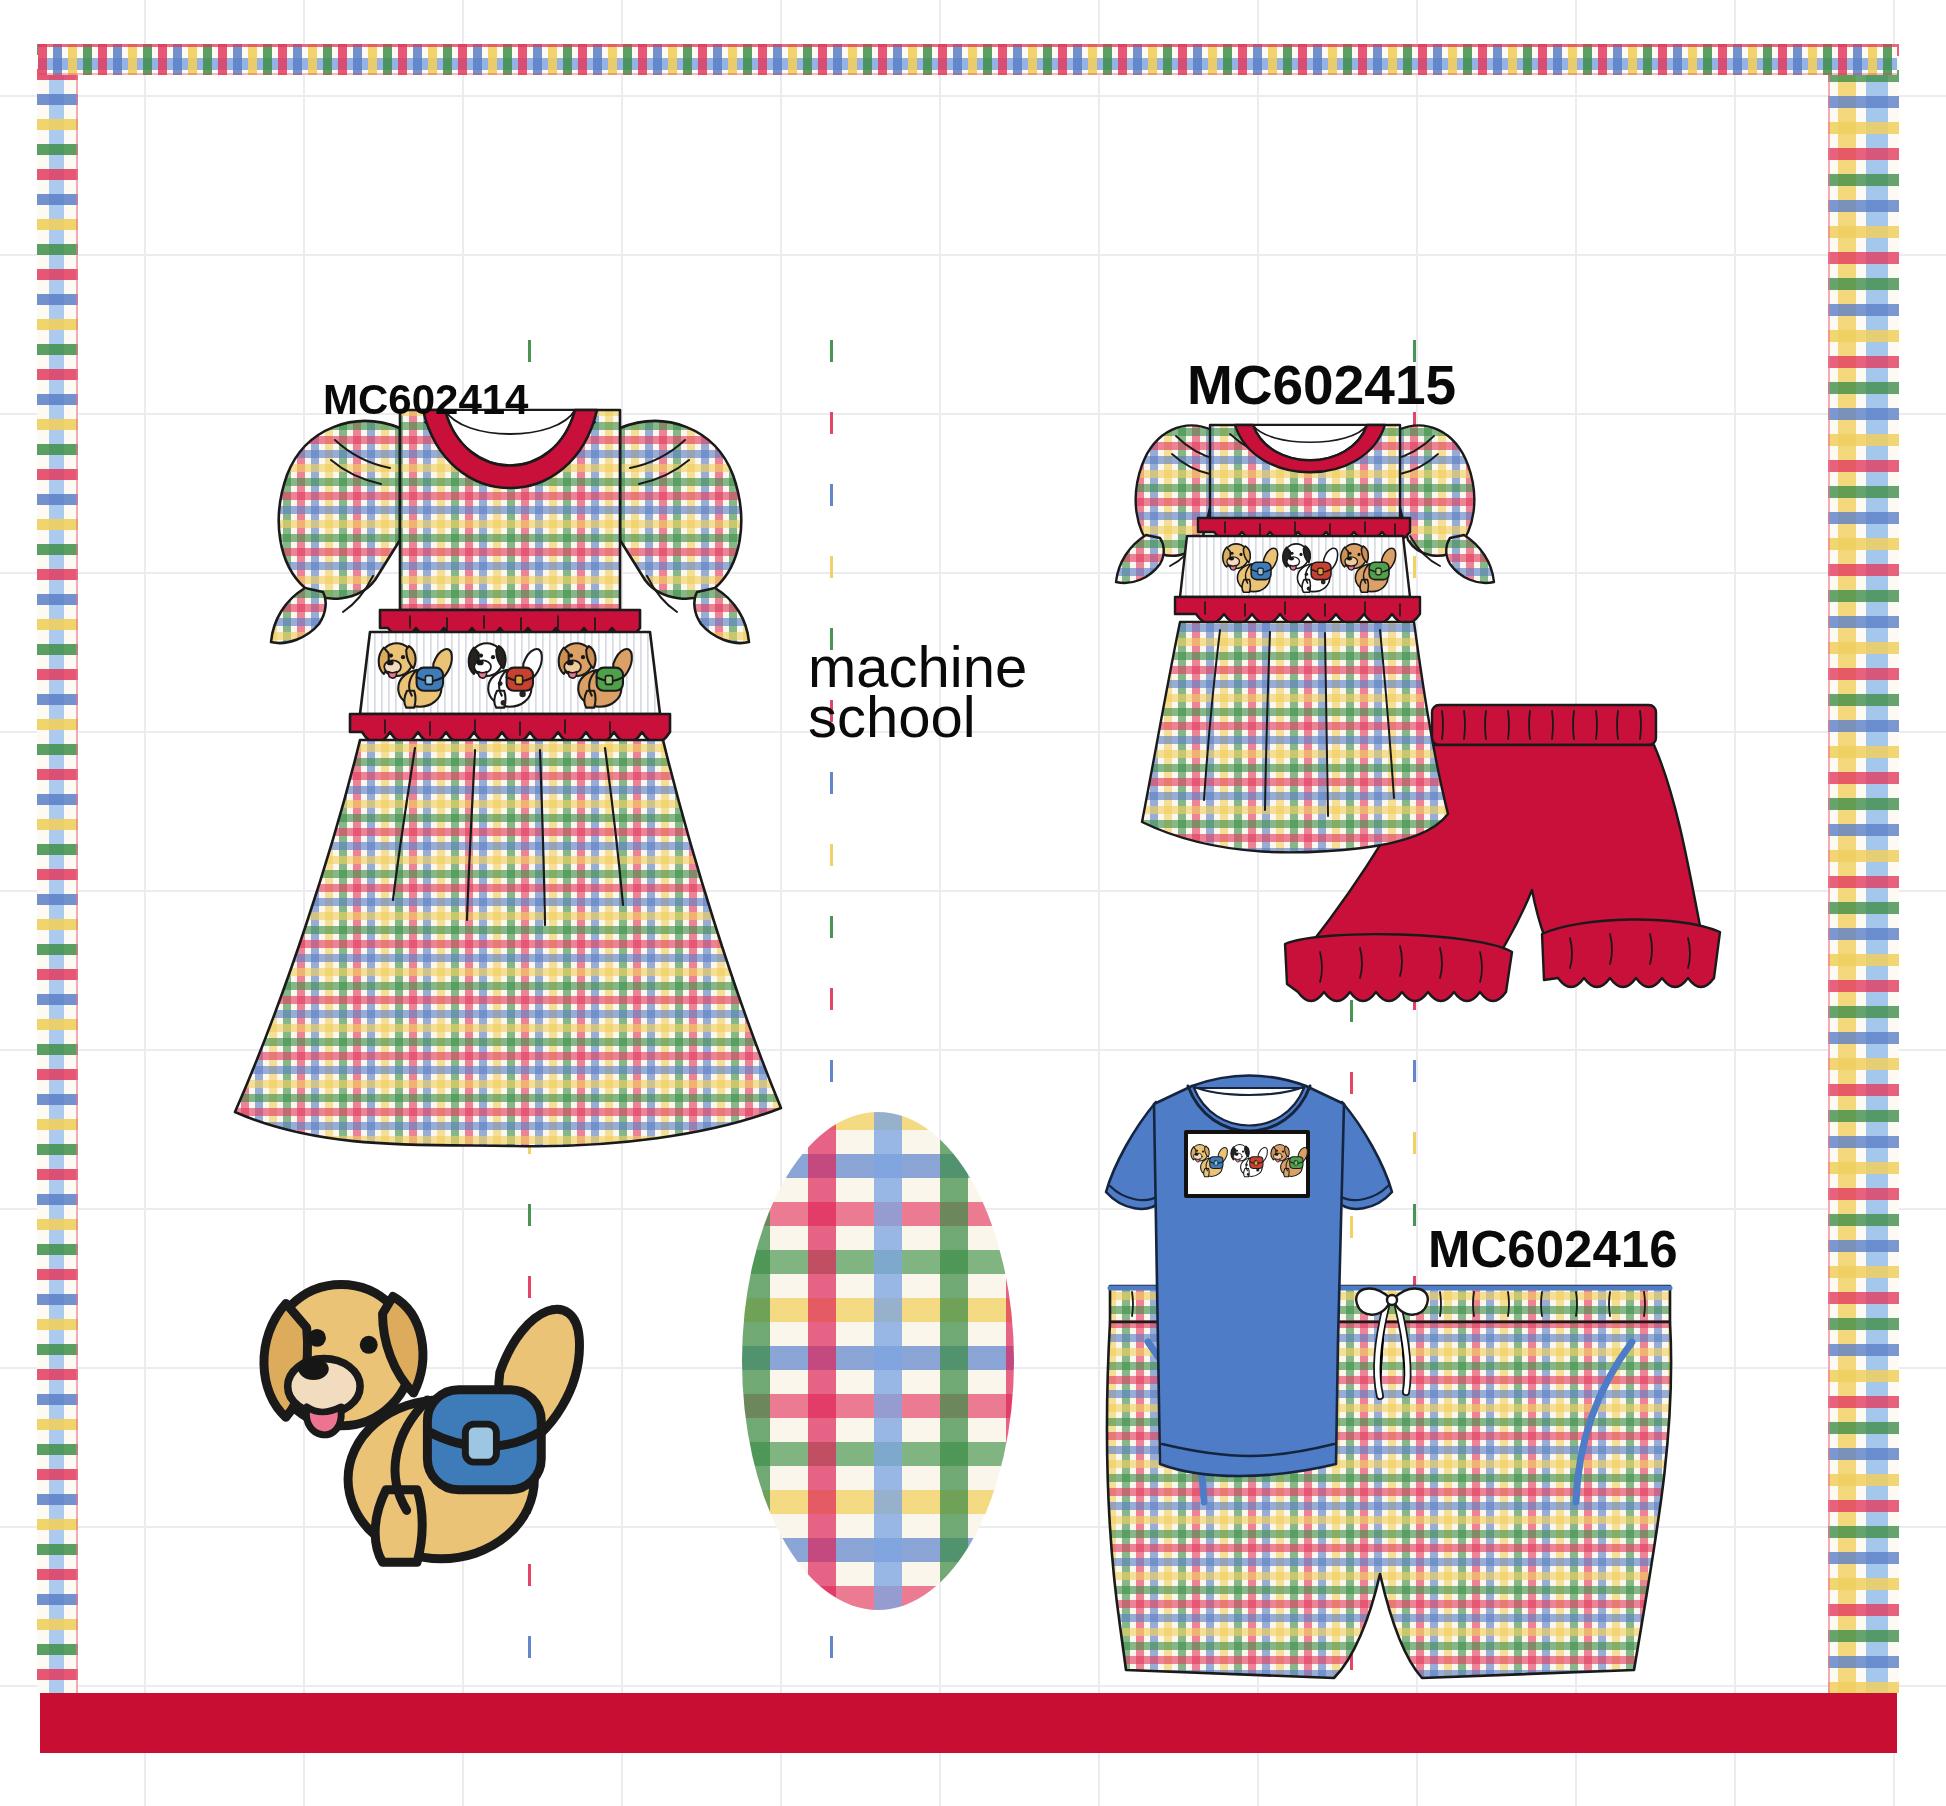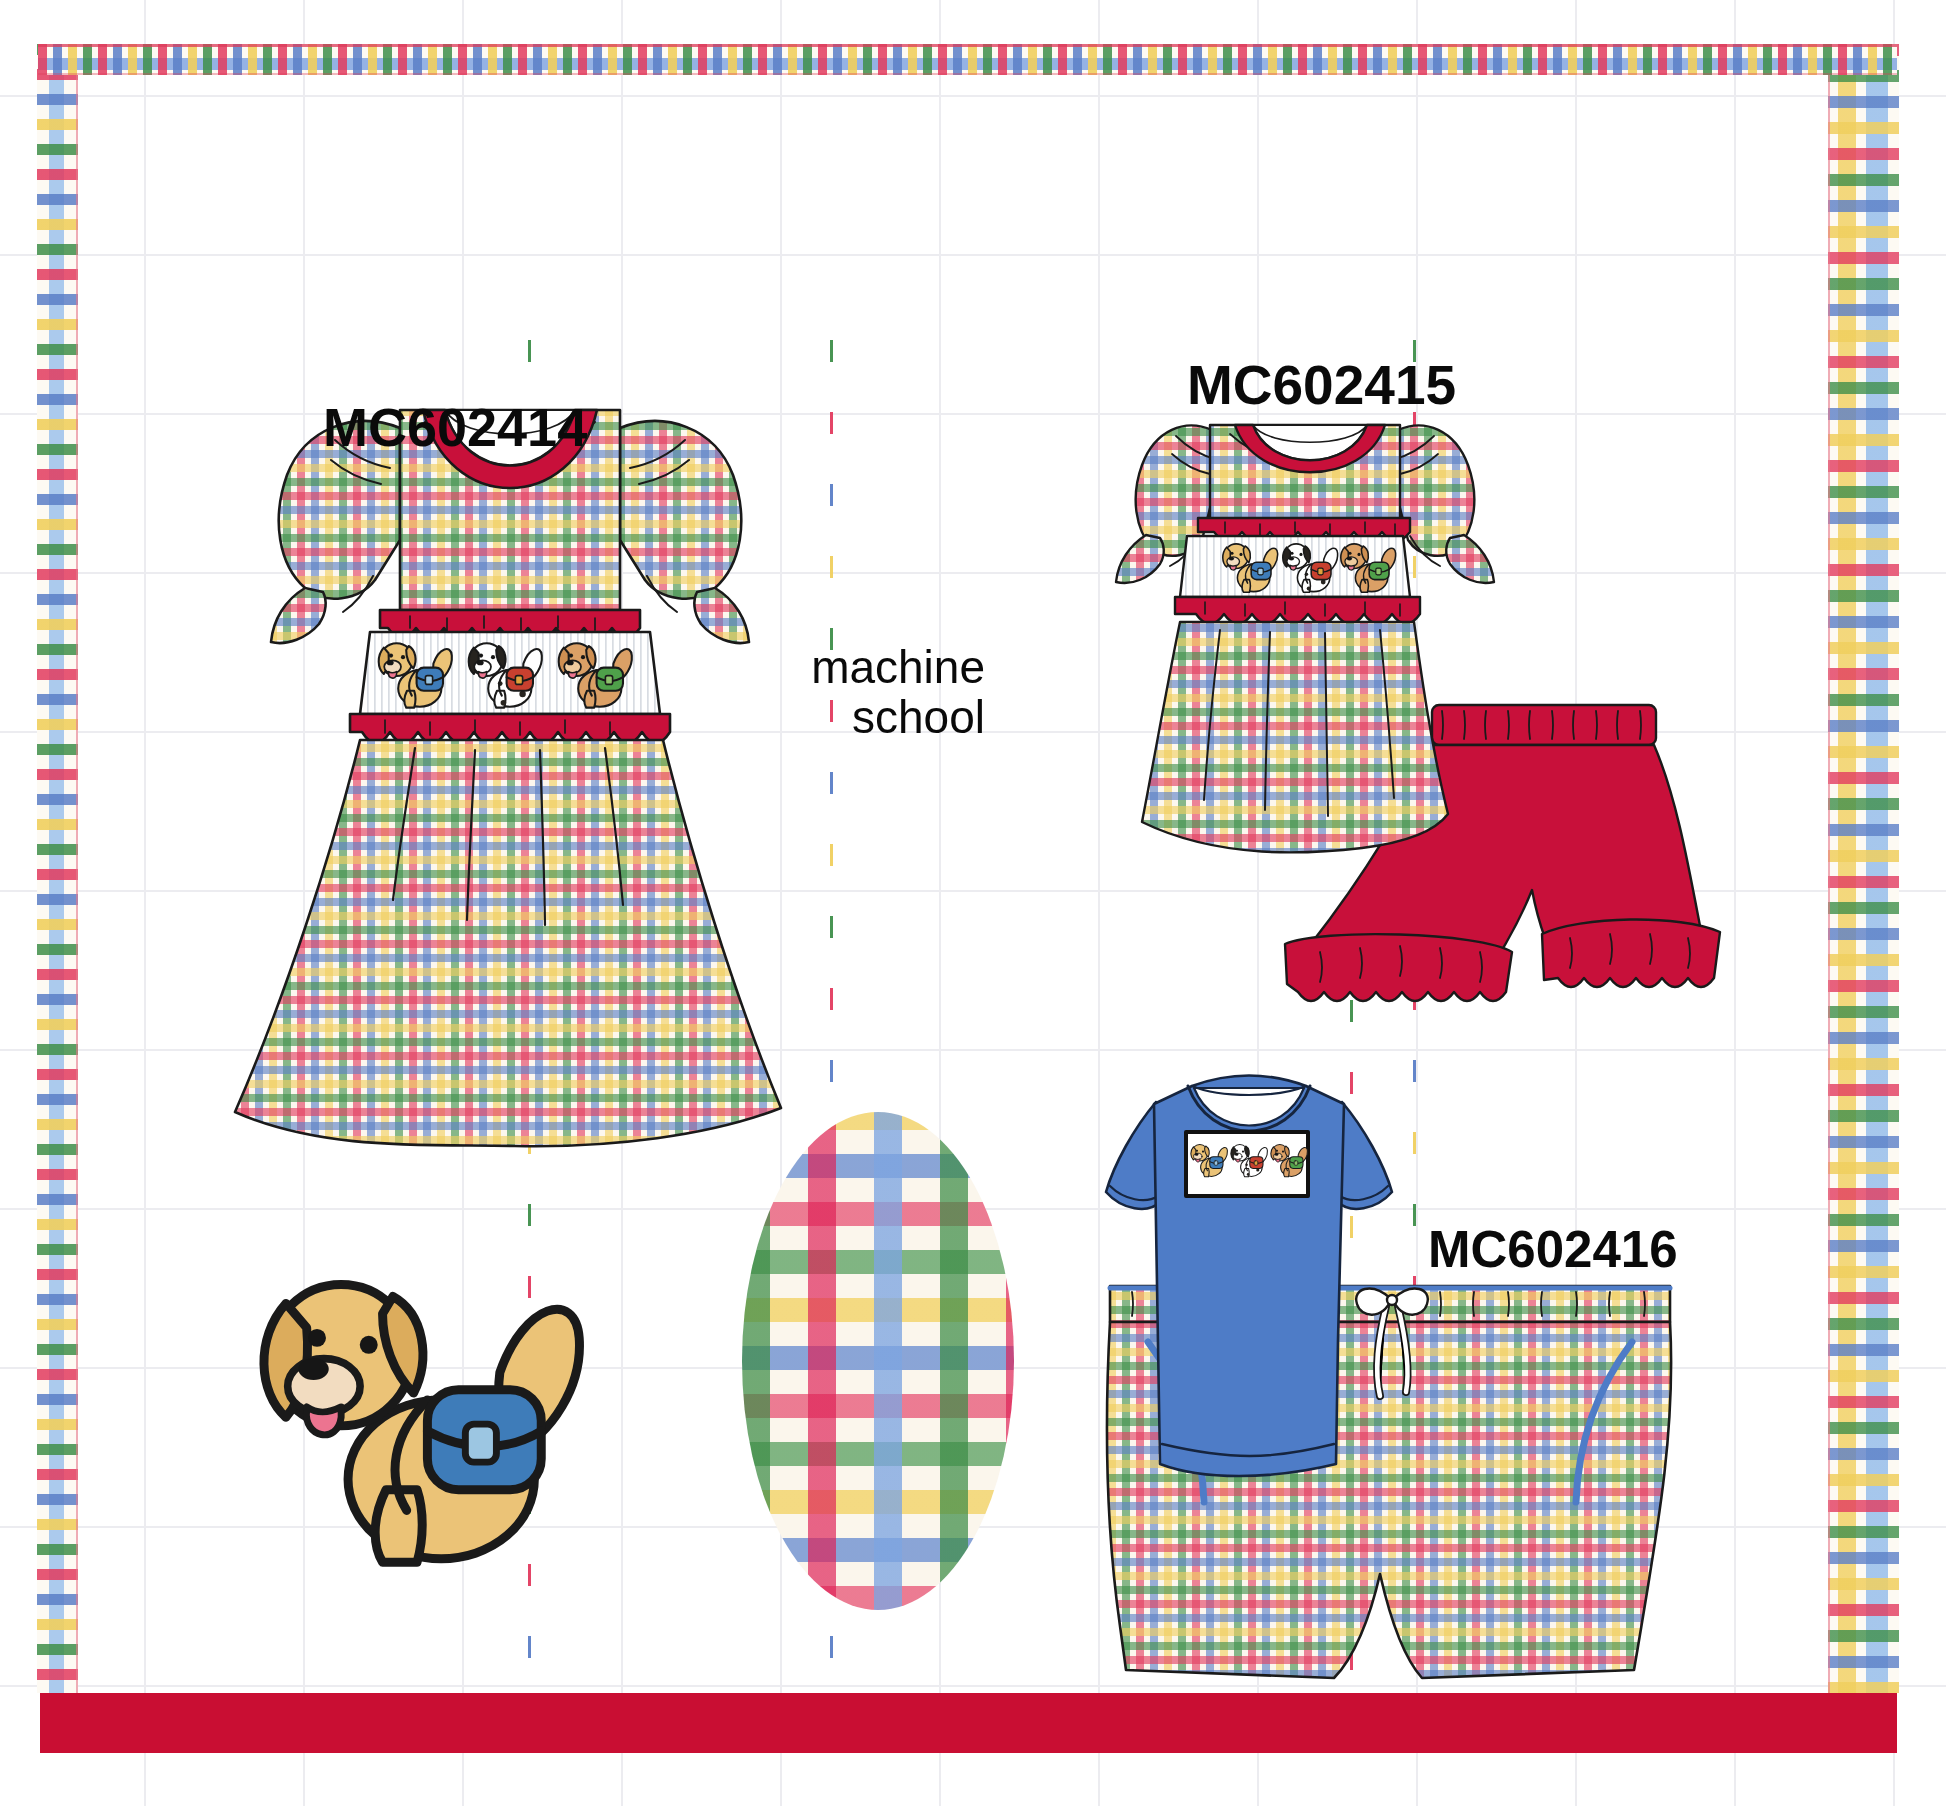--- a/index.html
+++ b/index.html
@@ -72,26 +72,26 @@
   .dash{
     width:3px;opacity:.95;
     background-image:repeating-linear-gradient(to bottom,
       #3F8F4A 0 22px, rgba(0,0,0,0) 22px 72px,
       #E23B5F 72px 94px, rgba(0,0,0,0) 94px 144px,
       #5B7FC7 144px 166px, rgba(0,0,0,0) 166px 216px,
       #F0CF5E 216px 238px, rgba(0,0,0,0) 238px 288px);
   }
   
   .code{font-weight:bold;color:#0A0A0A;white-space:nowrap;}
-  .code-1{left:323px;top:396px;font-size:54px;}
+  .code-1{left:323px;top:376px;font-size:42px;}
   .code-2{left:1187px;top:353px;font-size:55px;}
   .code-3{left:1428px;top:1220px;font-size:51px;}
   
-  .note{left:765px;top:642px;width:220px;text-align:right;
-    font-size:46px;line-height:50px;color:#0A0A0A;}
+  .note{left:808px;top:642px;width:220px;text-align:left;
+    font-size:58px;line-height:50px;color:#0A0A0A;}
   
   .swatch{
     left:742px;top:1112px;width:272px;height:498px;border-radius:50%;
     background-color:#FBF6EC;
     background-image:
       repeating-linear-gradient(90deg,
         rgba(60,140,70,.72) 0 28px, rgba(0,0,0,0) 28px 66px,
         rgba(222,30,85,.68) 66px 94px, rgba(0,0,0,0) 94px 132px,
         rgba(125,165,225,.78) 132px 160px, rgba(0,0,0,0) 160px 198px),
       repeating-linear-gradient(0deg,

